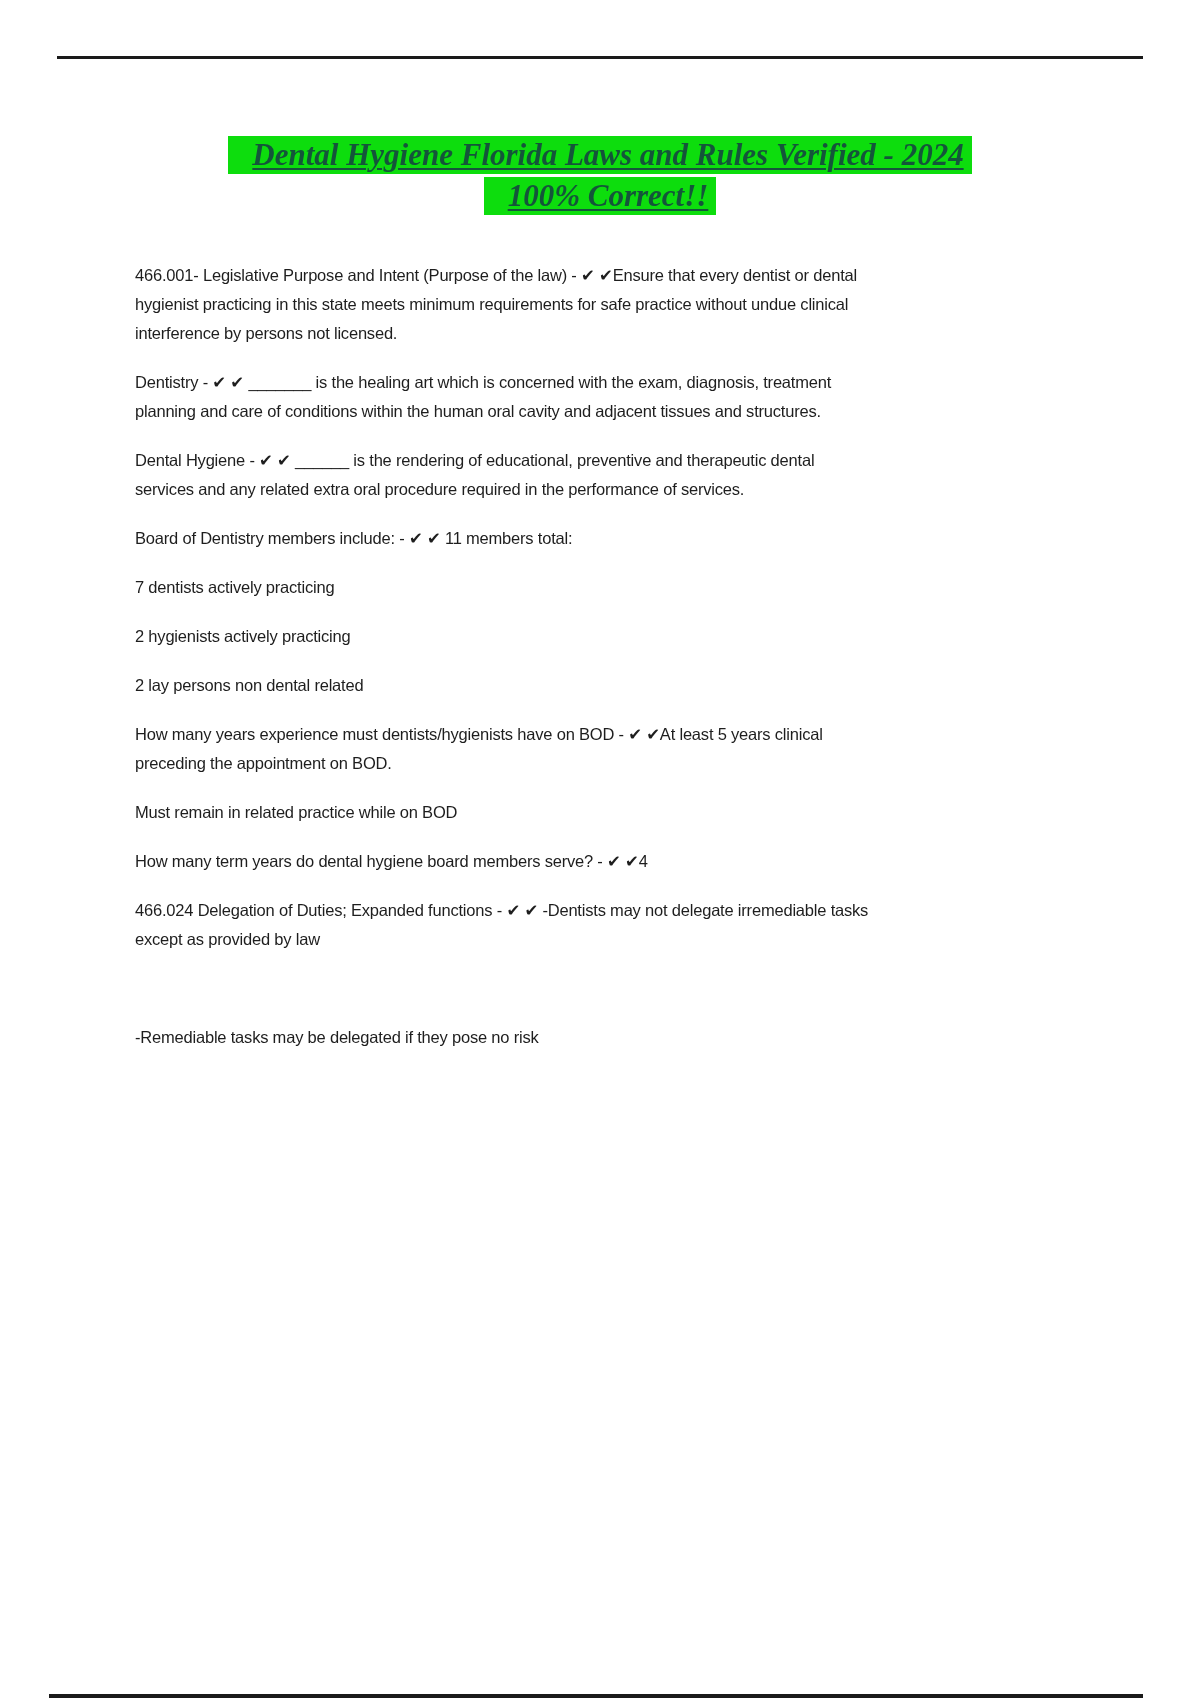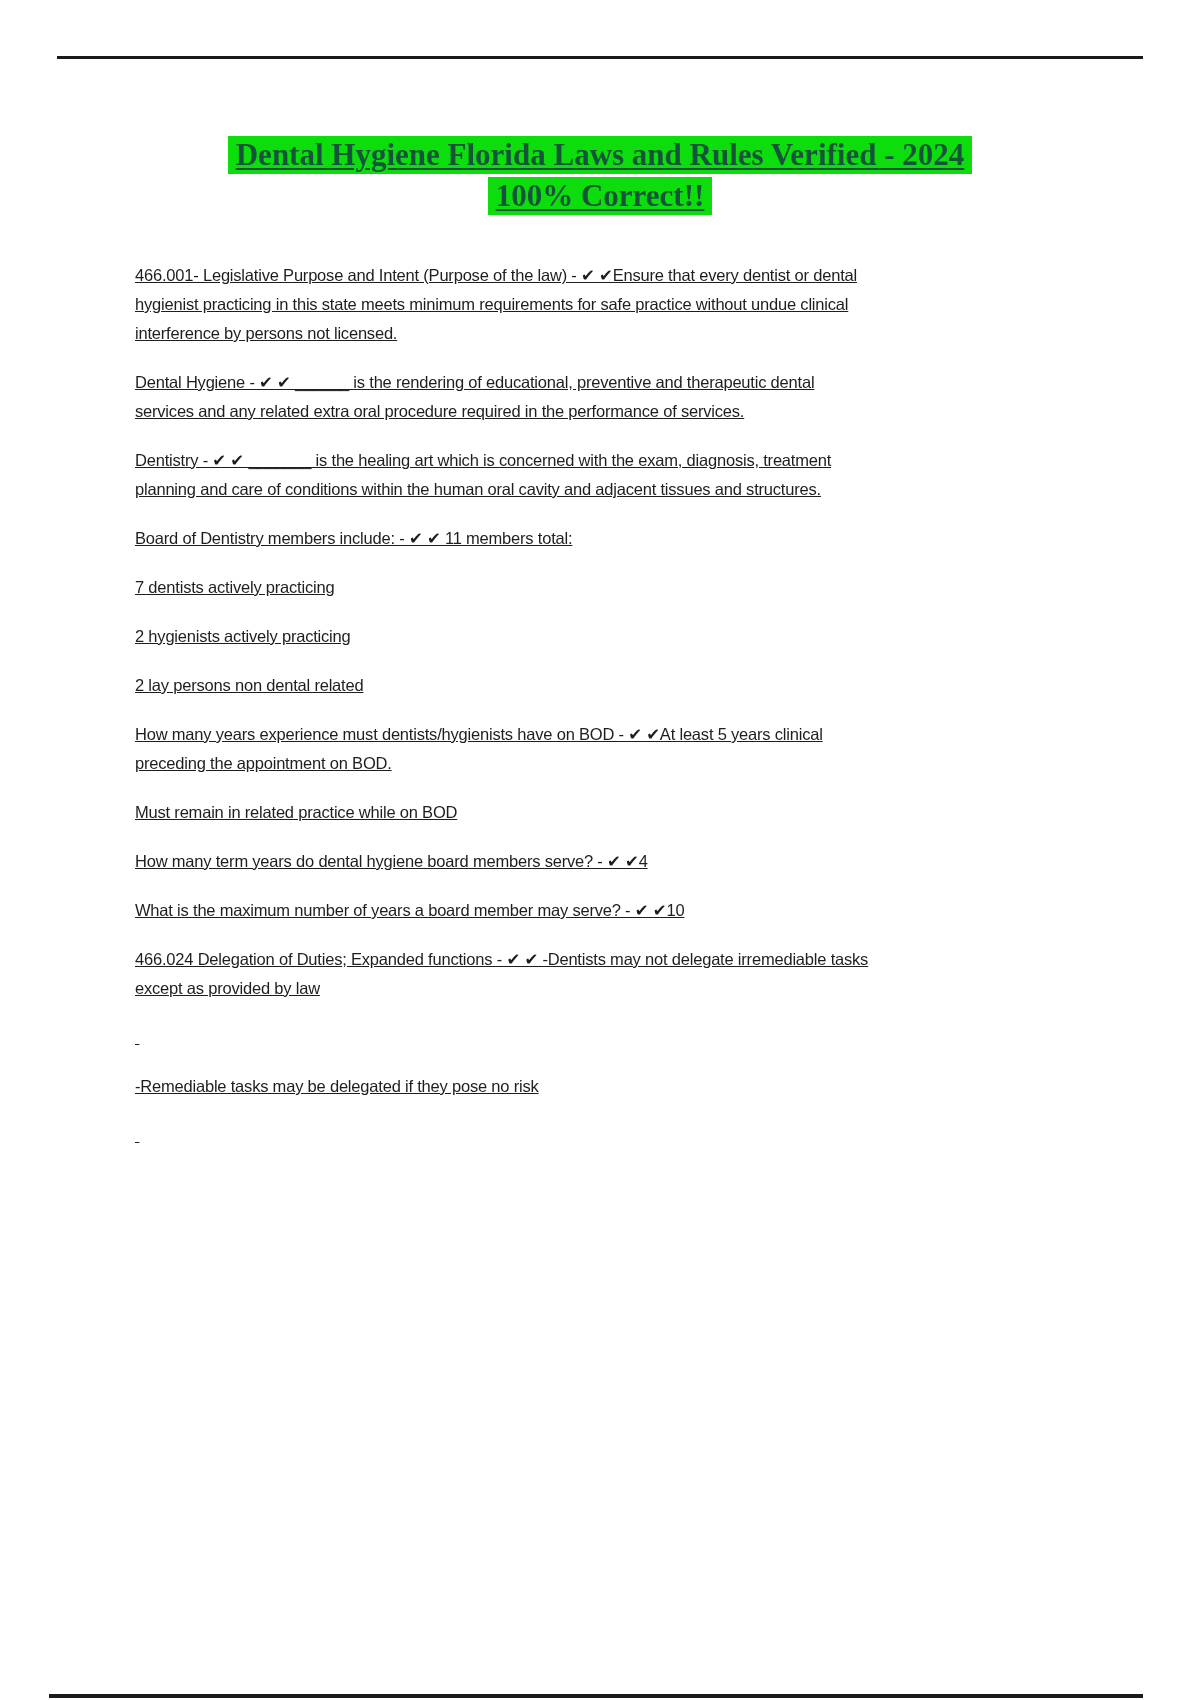--- a/index.html
+++ b/index.html
@@ -41,35 +41,35 @@
     font-weight: bold;
     font-size: 31px;
     line-height: 41px;
     color: var(--title-color, #14553a);
   }
   .title-line {
     display: block;
   }
   .hl {
     background: var(--hl-green, #0ddd0d);
-    padding: 1px 8px 2px 8px;
+    padding: 1px 8px 2px 24px;
     text-decoration: underline;
     text-underline-offset: 3px;
     text-decoration-thickness: 2px;
+    font-style: italic;
   }
   .doc-body {
     position: absolute;
     left: 135px;
     top: 261px;
     width: 960px;
     font-size: 16.5px;
     line-height: 29px;
     letter-spacing: -0.2px;
     color: var(--body-color, #1e1e1e);
-    text-decoration: underline;
   }
   .doc-body p {
     margin: 0 0 20px 0;
     min-height: 29px;
     white-space: pre-wrap;
   }
 </style>
 </head>
 <body>
 
@@ -79,33 +79,32 @@
 
   <div class="title-wrap">
     <span class="title-line"><span class="hl">Dental Hygiene Florida Laws and Rules Verified - 2024</span></span>
     <span class="title-line"><span class="hl">100% Correct!!</span></span>
   </div>
 
   <div class="doc-body">
       <p>466.001- Legislative Purpose and Intent (Purpose of the law) - ✔ ✔Ensure that every dentist or dental
 hygienist practicing in this state meets minimum requirements for safe practice without undue clinical
 interference by persons not licensed.</p>
+      <p>Dentistry - ✔ ✔ _______ is the healing art which is concerned with the exam, diagnosis, treatment
+planning and care of conditions within the human oral cavity and adjacent tissues and structures.</p>
       <p>Dental Hygiene - ✔ ✔ ______ is the rendering of educational, preventive and therapeutic dental
 services and any related extra oral procedure required in the performance of services.</p>
-      <p>Dentistry - ✔ ✔ _______ is the healing art which is concerned with the exam, diagnosis, treatment
-planning and care of conditions within the human oral cavity and adjacent tissues and structures.</p>
       <p>Board of Dentistry members include: - ✔ ✔ 11 members total:</p>
       <p>7 dentists actively practicing</p>
       <p>2 hygienists actively practicing</p>
       <p>2 lay persons non dental related</p>
       <p>How many years experience must dentists/hygienists have on BOD - ✔ ✔At least 5 years clinical
 preceding the appointment on BOD.</p>
       <p>Must remain in related practice while on BOD</p>
       <p>How many term years do dental hygiene board members serve? - ✔ ✔4</p>
-      <p>What is the maximum number of years a board member may serve? - ✔ ✔10</p>
       <p>466.024 Delegation of Duties; Expanded functions - ✔ ✔ -Dentists may not delegate irremediable tasks
 except as provided by law</p>
       <p>&nbsp;</p>
       <p>-Remediable tasks may be delegated if they pose no risk</p>
       <p>&nbsp;</p>
     </div>
 
   <div class="rule rule-bottom"></div>
 
 </div>

